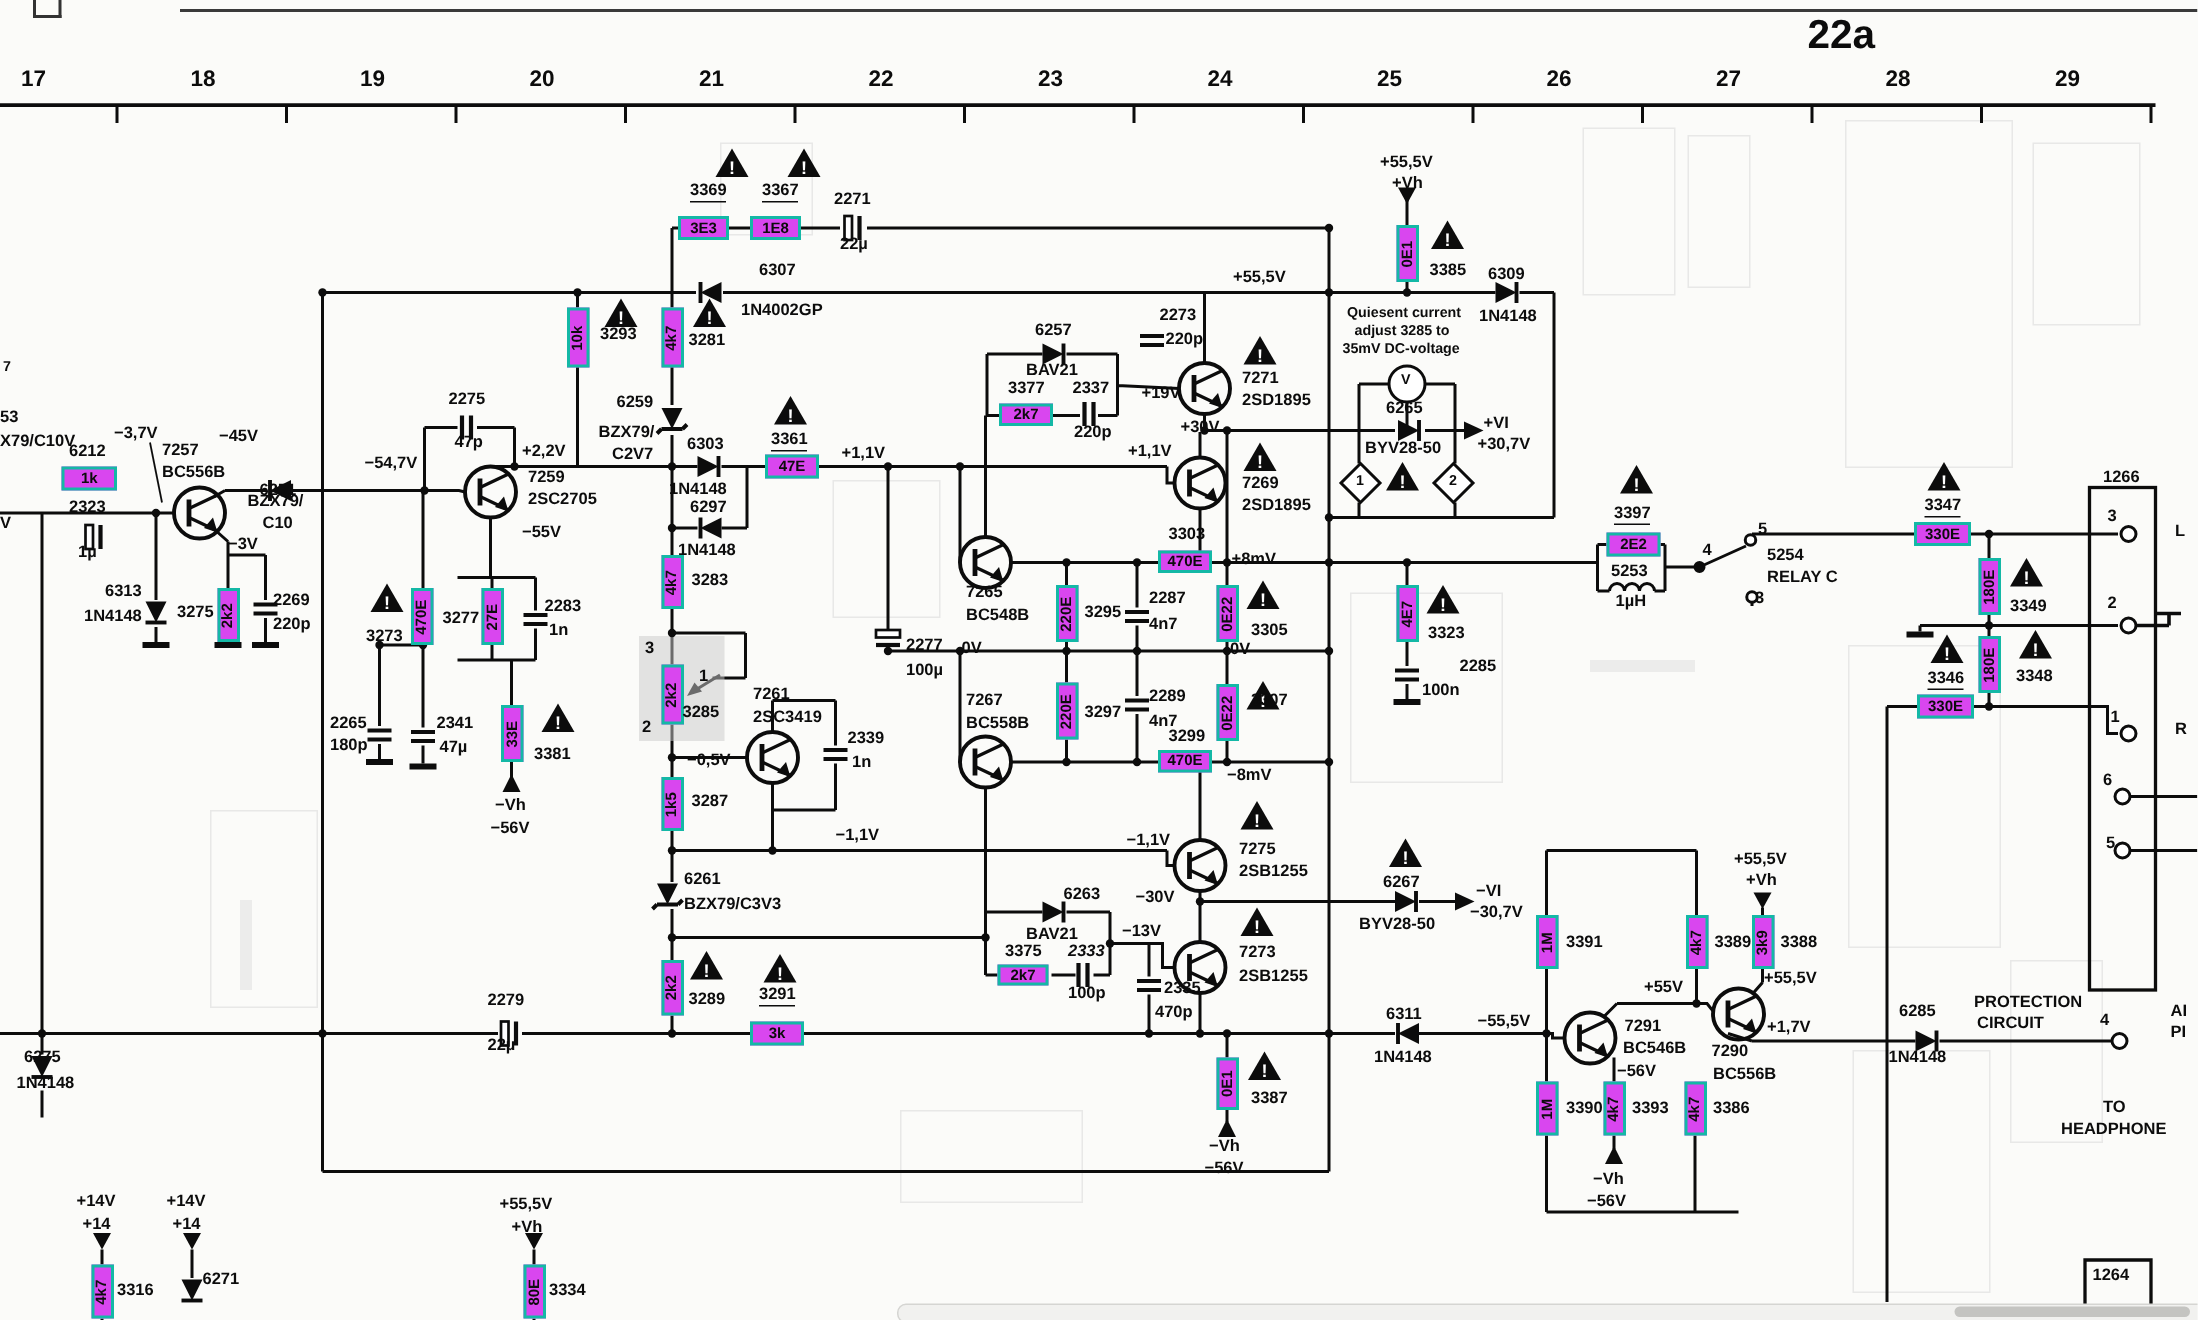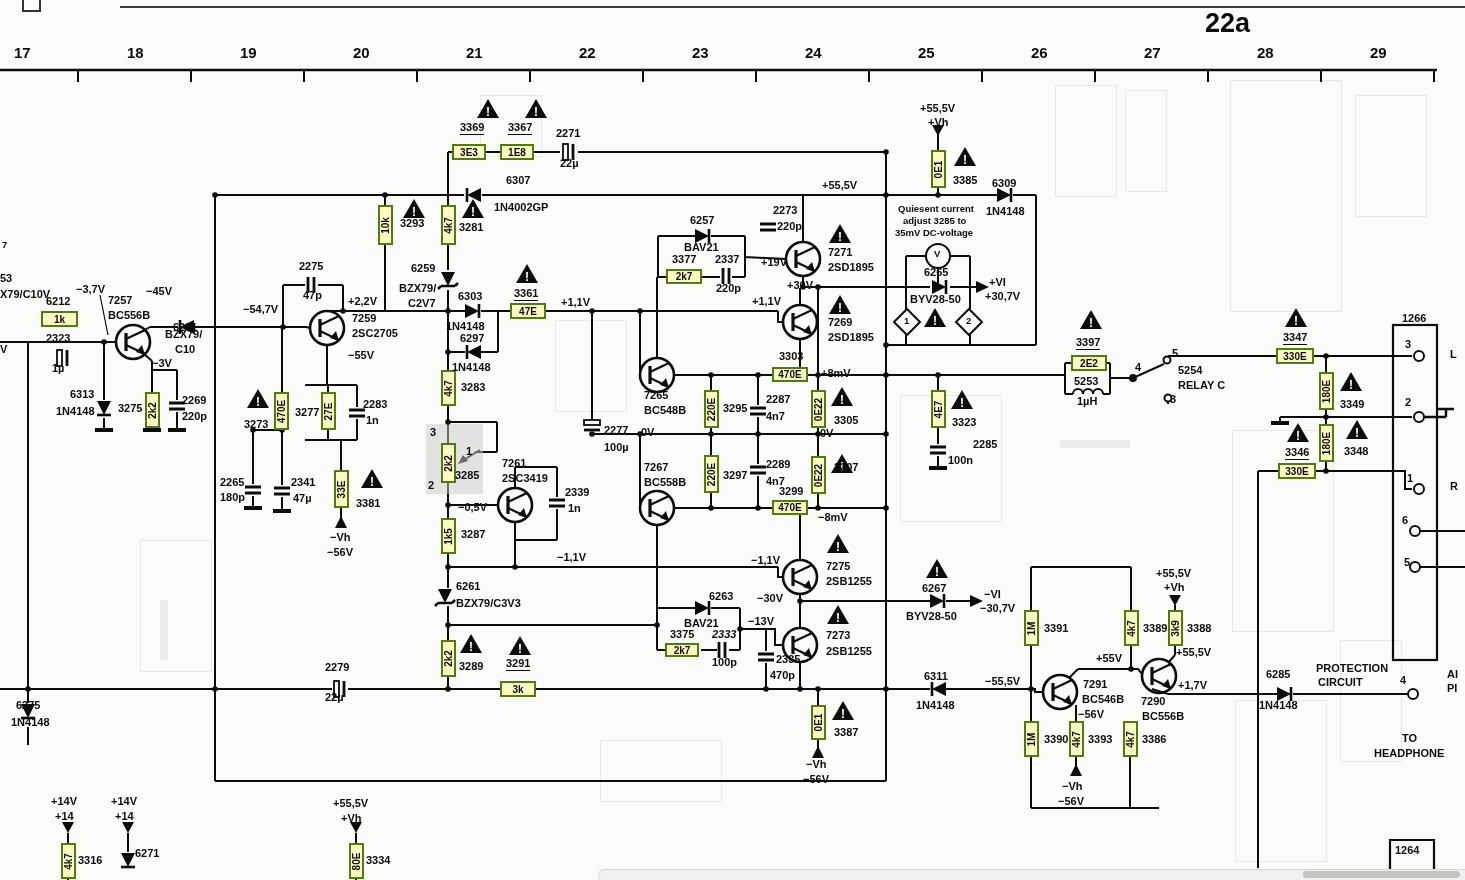--- a/index.html
+++ b/index.html
@@ -2,21 +2,21 @@
 <html><head>
 <meta charset="utf-8">
 <style>
   html,body{margin:0;padding:0}
   body{width:1465px;height:880px;position:relative;overflow:hidden;
        background:#fbfbf9;font-family:"Liberation Sans",sans-serif;color:#0c0c0c}
   #stage{position:absolute;inset:0}
   svg{position:absolute;left:0;top:0;z-index:1}
   .ghost{position:absolute;border:1px solid #bdbdbd;opacity:.3;z-index:0}
   .gbar{position:absolute;background:#c9c9c9;opacity:.3;z-index:0}
-  .box{position:absolute;border:2px solid #4d7c0f;background:#fef9c3;display:flex;
+  .box{position:absolute;border:2px solid #14b8a6;background:#d946ef;display:flex;
        align-items:center;justify-content:center;font-weight:bold;font-size:10px;
        box-sizing:border-box;z-index:2;white-space:nowrap}
   .vbox span{transform:rotate(-90deg);white-space:nowrap}
   .lb{position:absolute;font-weight:bold;font-size:11px;line-height:1.05;
       white-space:nowrap;z-index:3}
   .sm{font-size:9.5px}
   .u{border-bottom:1.5px solid #0c0c0c;padding-bottom:0px}
   .rnum{position:absolute;font-weight:bold;font-size:15px;z-index:3}
   #page-title{position:absolute;left:1205px;top:8px;font-size:27px;font-weight:bold;z-index:3}
   #topline{position:absolute;left:120px;top:6px;width:1345px;height:0;

